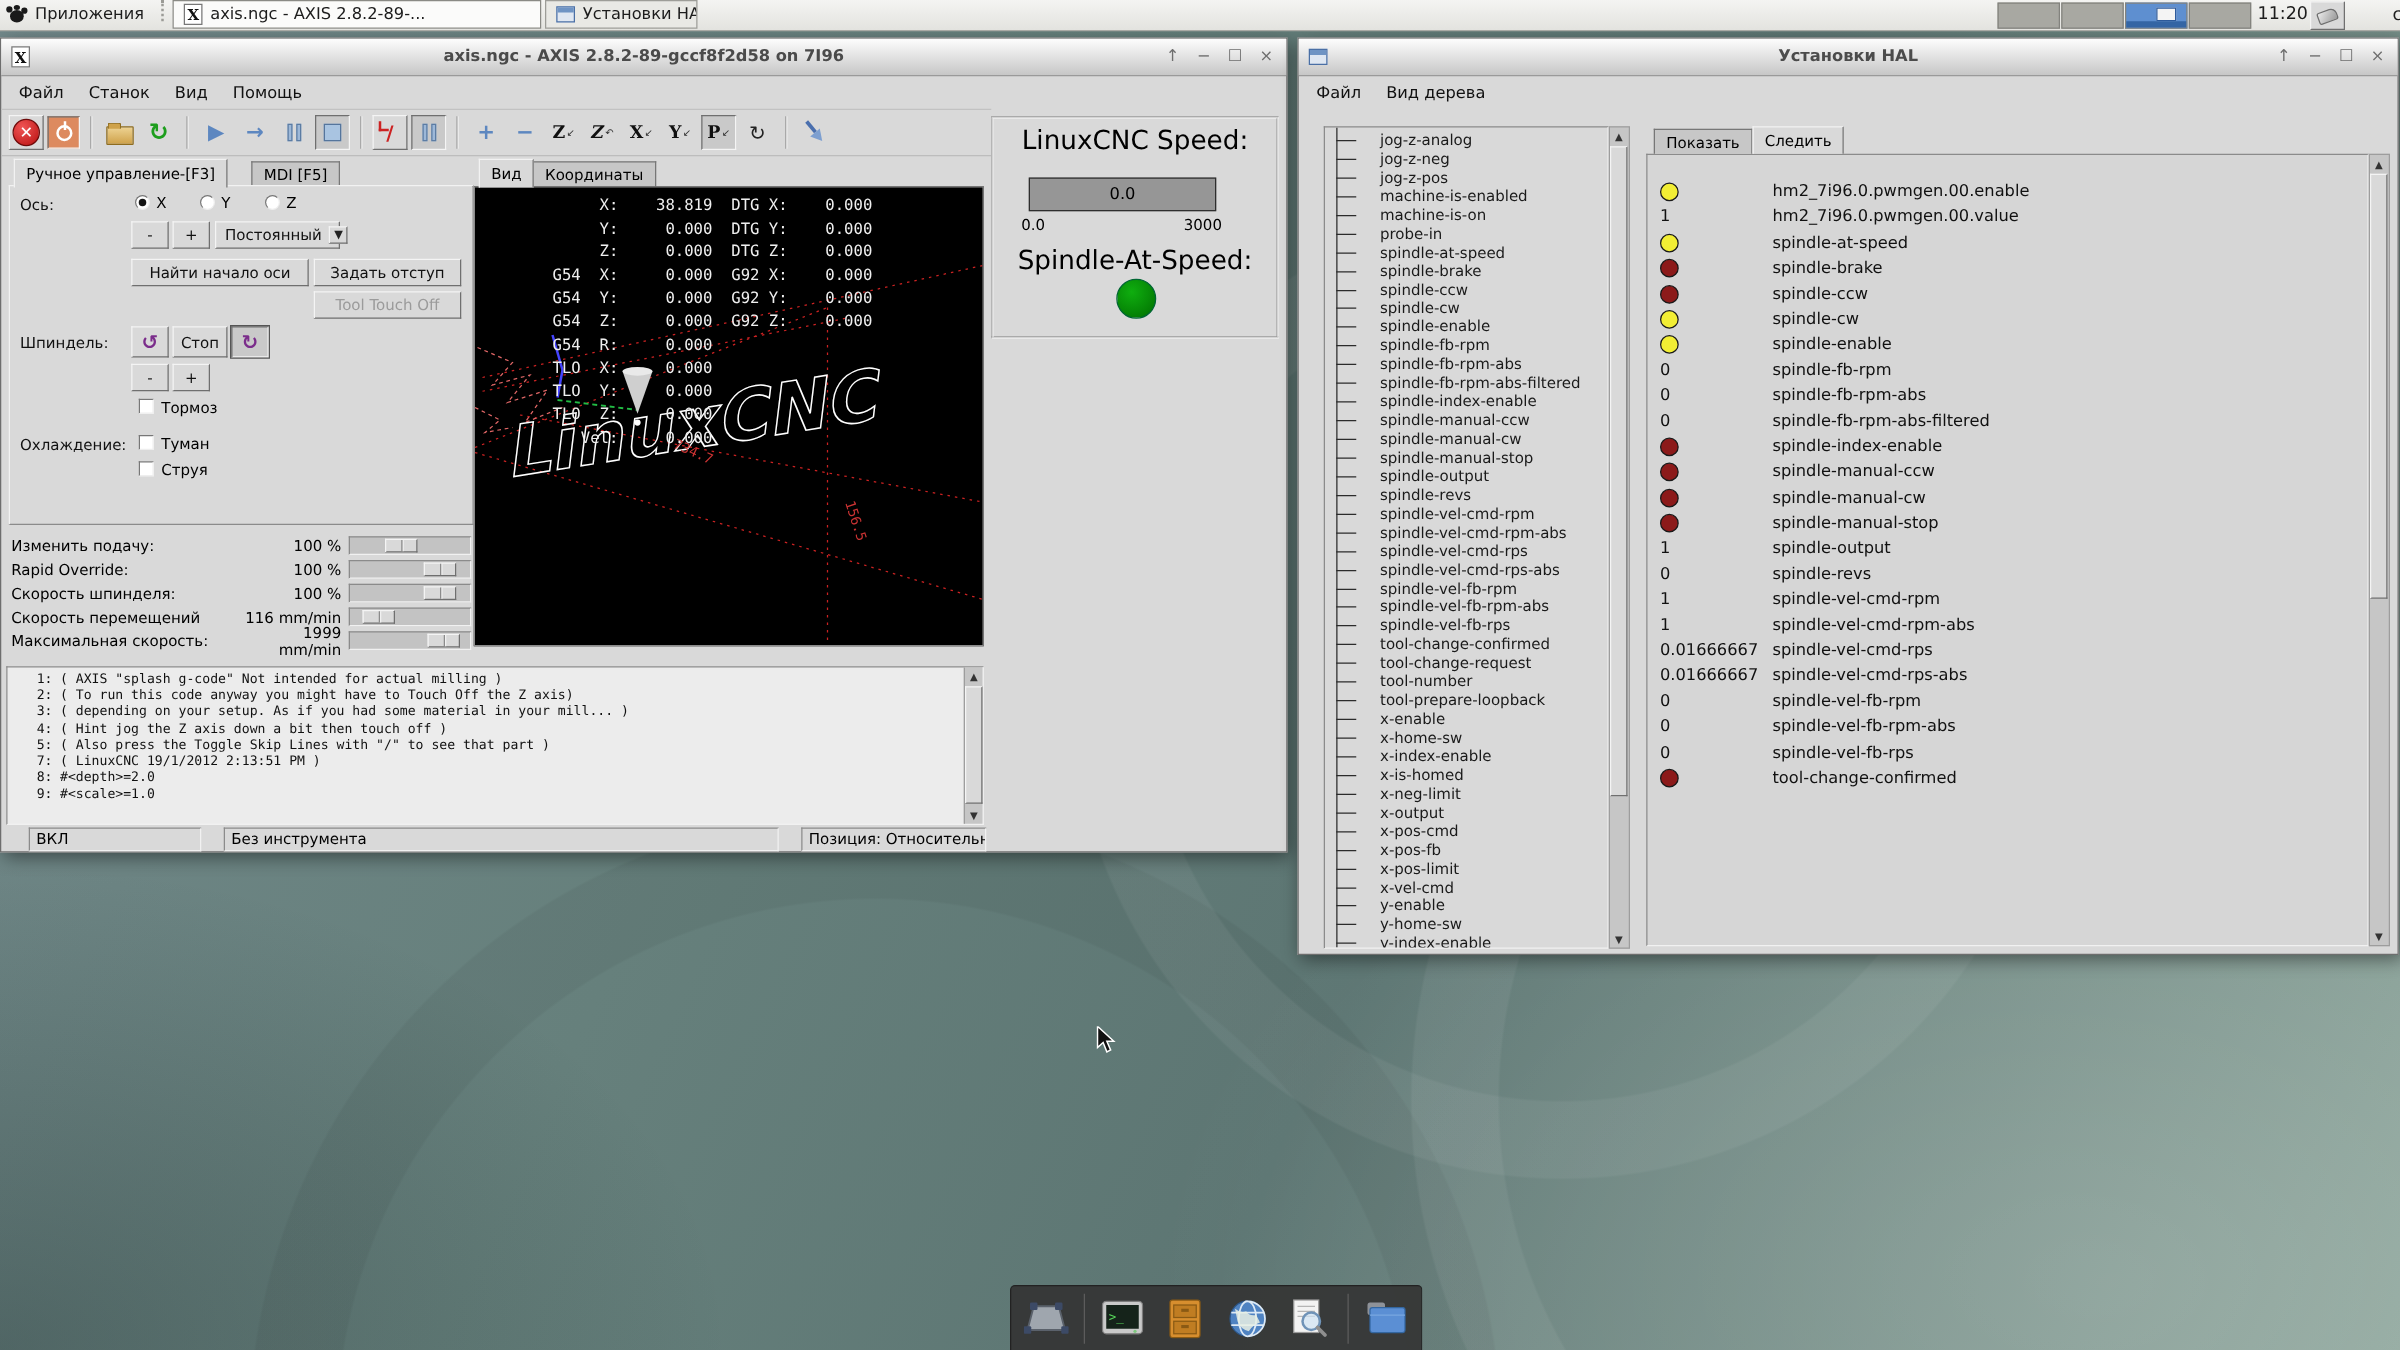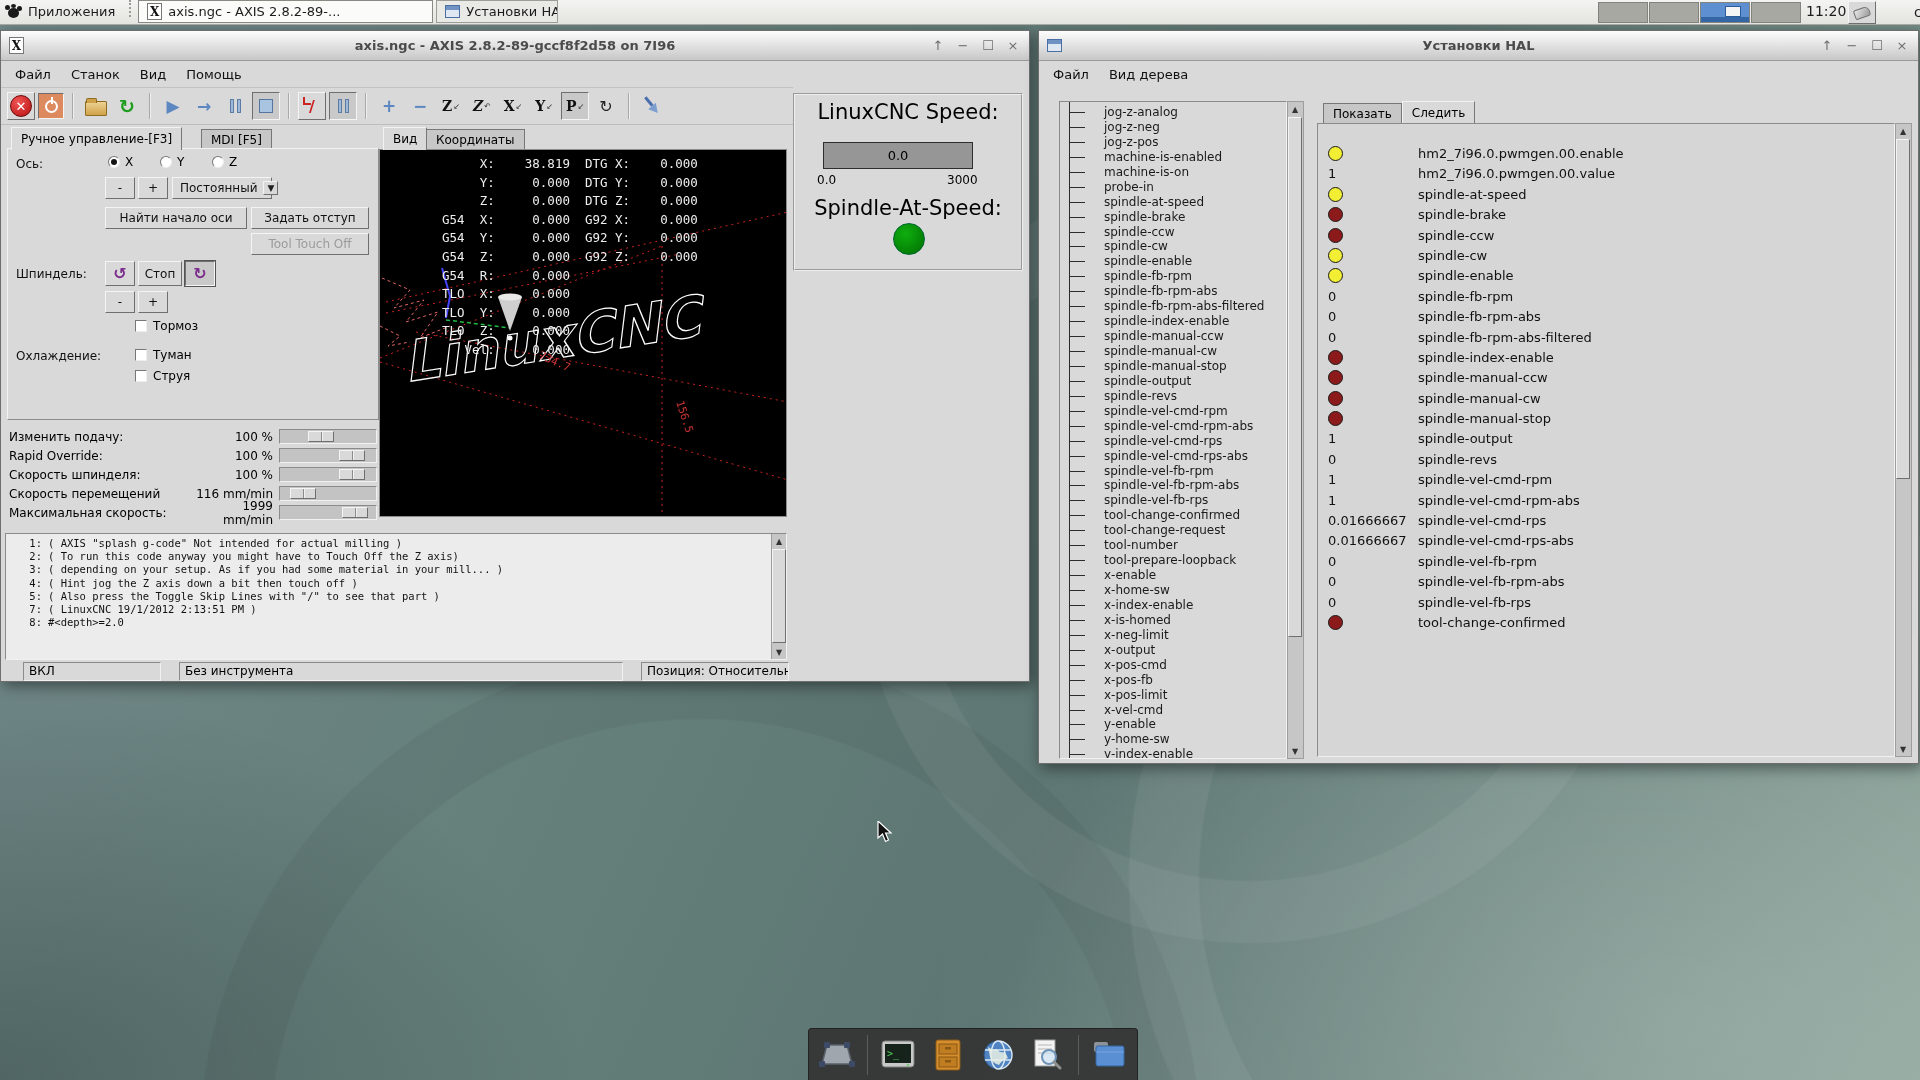--- a/index.html
+++ b/index.html
@@ -86,21 +86,21 @@
   
   .nb-tab { position:absolute; height:21px; padding:0 9px; font-size:12px; display:flex; align-items:center;
             border:1px solid #777; border-bottom:none; background:#c7c7c7; }
   .nb-tab.active { background:#d9d9d9; height:23px; z-index:3; border-color:#f2f2f2 #777 transparent #f2f2f2; }
   .manual-frame { position:absolute; left:6px; top:117px; width:372px; height:272px;
                   border:1px solid; border-color:#f2f2f2 #8b8b8b #8b8b8b #f2f2f2; background:#d9d9d9; z-index:2; }
   .lbl { position:absolute; font-size:12px; color:#111; white-space:nowrap; }
   .radio { position:absolute; display:flex; align-items:center; gap:5px; font-size:12px; }
   .radio i { width:12px; height:12px; border-radius:50%; background:#fff; border:1px solid; border-color:#777 #eee #eee #777; position:relative; }
   .radio.sel i::after { content:""; position:absolute; left:2px; top:2px; width:6px; height:6px; border-radius:50%; background:#151515; }
-  .cb { display:flex; align-items:center; gap:6px; font-size:12px; position:absolute;margin-left:24px; }
+  .cb { display:flex; align-items:flex-start; gap:6px; font-size:12px; position:absolute; }
   .cb i { width:12px; height:12px; background:#fff; border:1px solid; border-color:#777 #eee #eee #777; }
   .combo { position:absolute; display:flex; align-items:center; font-size:12px; padding-left:7px; gap:6px; }
   .combo b { font-size:9px; color:#222; border:1px solid; border-color:#f4f4f4 #6f6f6f #6f6f6f #f4f4f4; padding:1px 3px; background:#d9d9d9; margin-left:auto; margin-right:3px; }
   .spin-ico { font-size:16px; color:#7b2d8b; font-weight:bold; }
 
   
   .ovr-row { position:absolute; left:8px; width:368px; height:19px; display:flex; align-items:center; }
   .ovr-label { font-size:12px; flex:1; }
   .ovr-value { font-size:12px; width:78px; text-align:right; margin-right:6px; }
   .scale { width:98px; height:15px; position:relative; background:#c3c3c3;
@@ -455,20 +455,21 @@
   <div class="gcode">
     <div class="gcode-text">
 
     <div class="gcode-line"><span class="ln">1:</span><span class="lt">( AXIS "splash g-code" Not intended for actual milling )</span></div>
         <div class="gcode-line"><span class="ln">2:</span><span class="lt">( To run this code anyway you might have to Touch Off the Z axis)</span></div>
         <div class="gcode-line"><span class="ln">3:</span><span class="lt">( depending on your setup. As if you had some material in your mill... )</span></div>
         <div class="gcode-line"><span class="ln">4:</span><span class="lt">( Hint jog the Z axis down a bit then touch off )</span></div>
         <div class="gcode-line"><span class="ln">5:</span><span class="lt">( Also press the Toggle Skip Lines with "/" to see that part )</span></div>
         <div class="gcode-line"><span class="ln">7:</span><span class="lt">( LinuxCNC 19/1/2012 2:13:51 PM )</span></div>
         <div class="gcode-line"><span class="ln">8:</span><span class="lt">#&lt;depth&gt;=2.0</span></div>
+        <div class="gcode-line"><span class="ln">9:</span><span class="lt">#&lt;scale&gt;=1.0</span></div>
       </div>
     <div class="sb">
       <span class="sb-btn" style="top:0;">▲</span>
       <span class="sb-thumb" style="top:15px; height:94px;"></span>
       <span class="sb-btn" style="bottom:0;">▼</span>
     </div>
   </div>
 
   <div class="statusbar">
     <span class="status-cell" style="width:138px;">ВКЛ</span>

